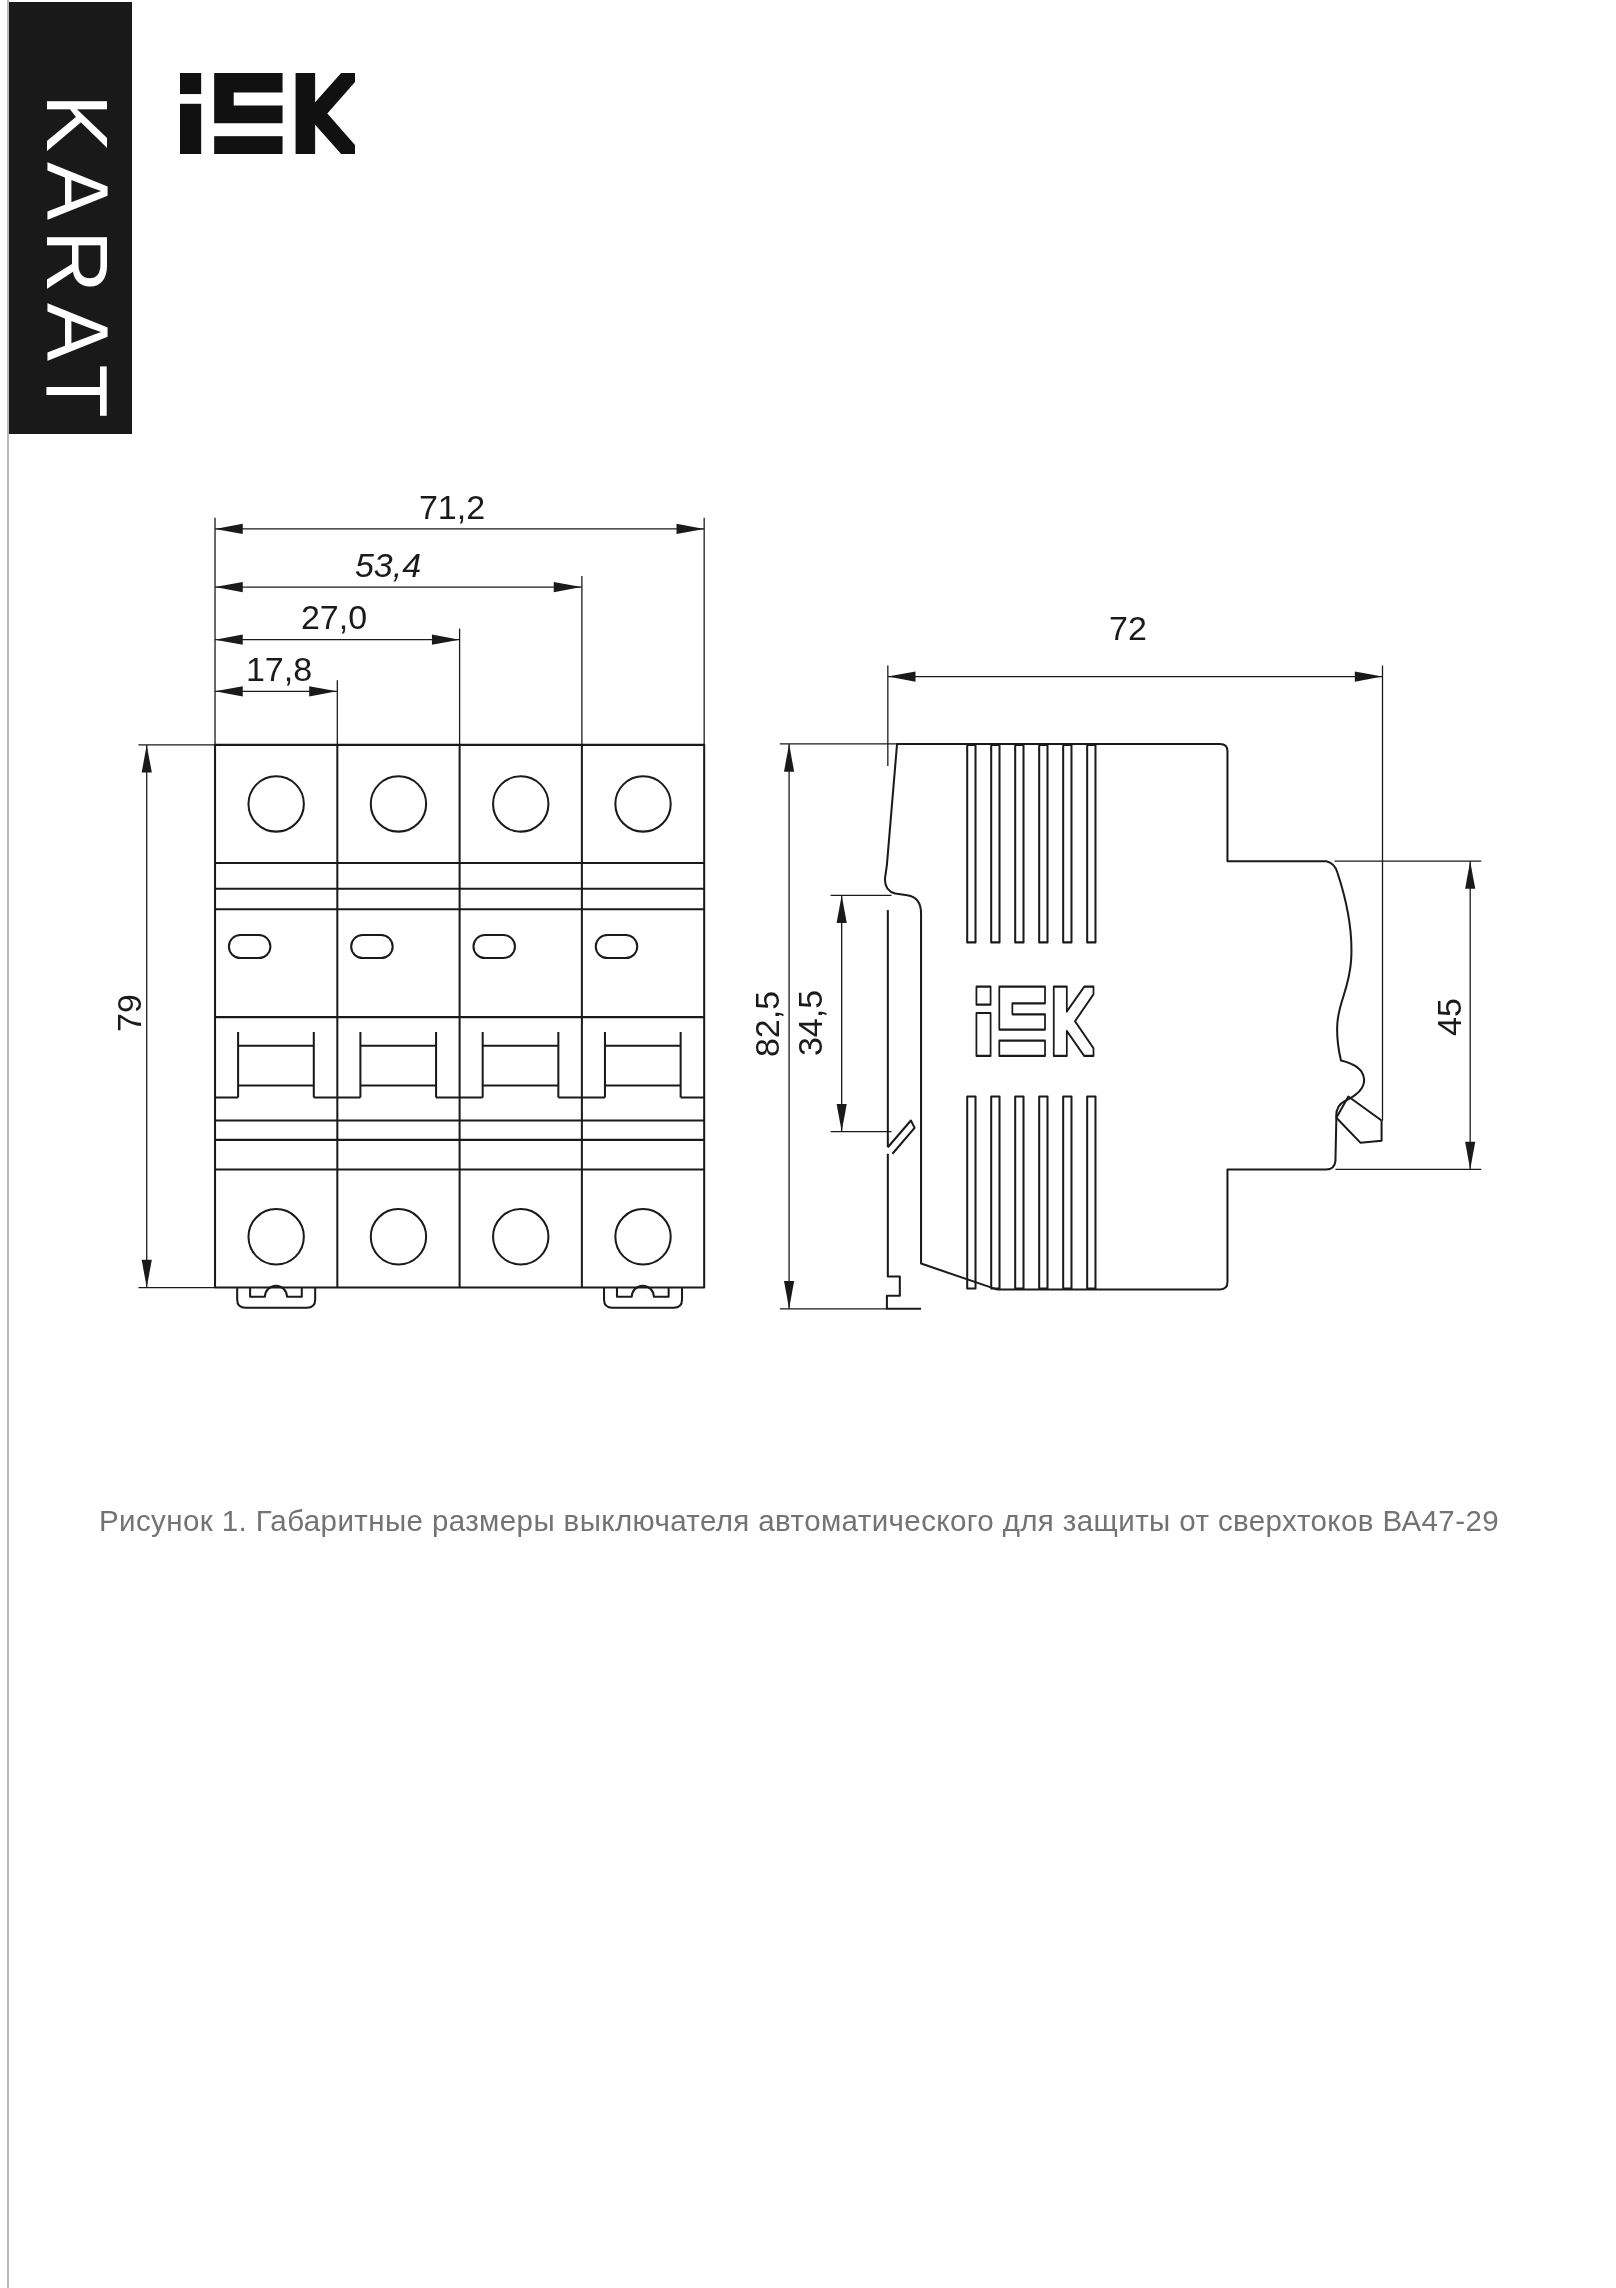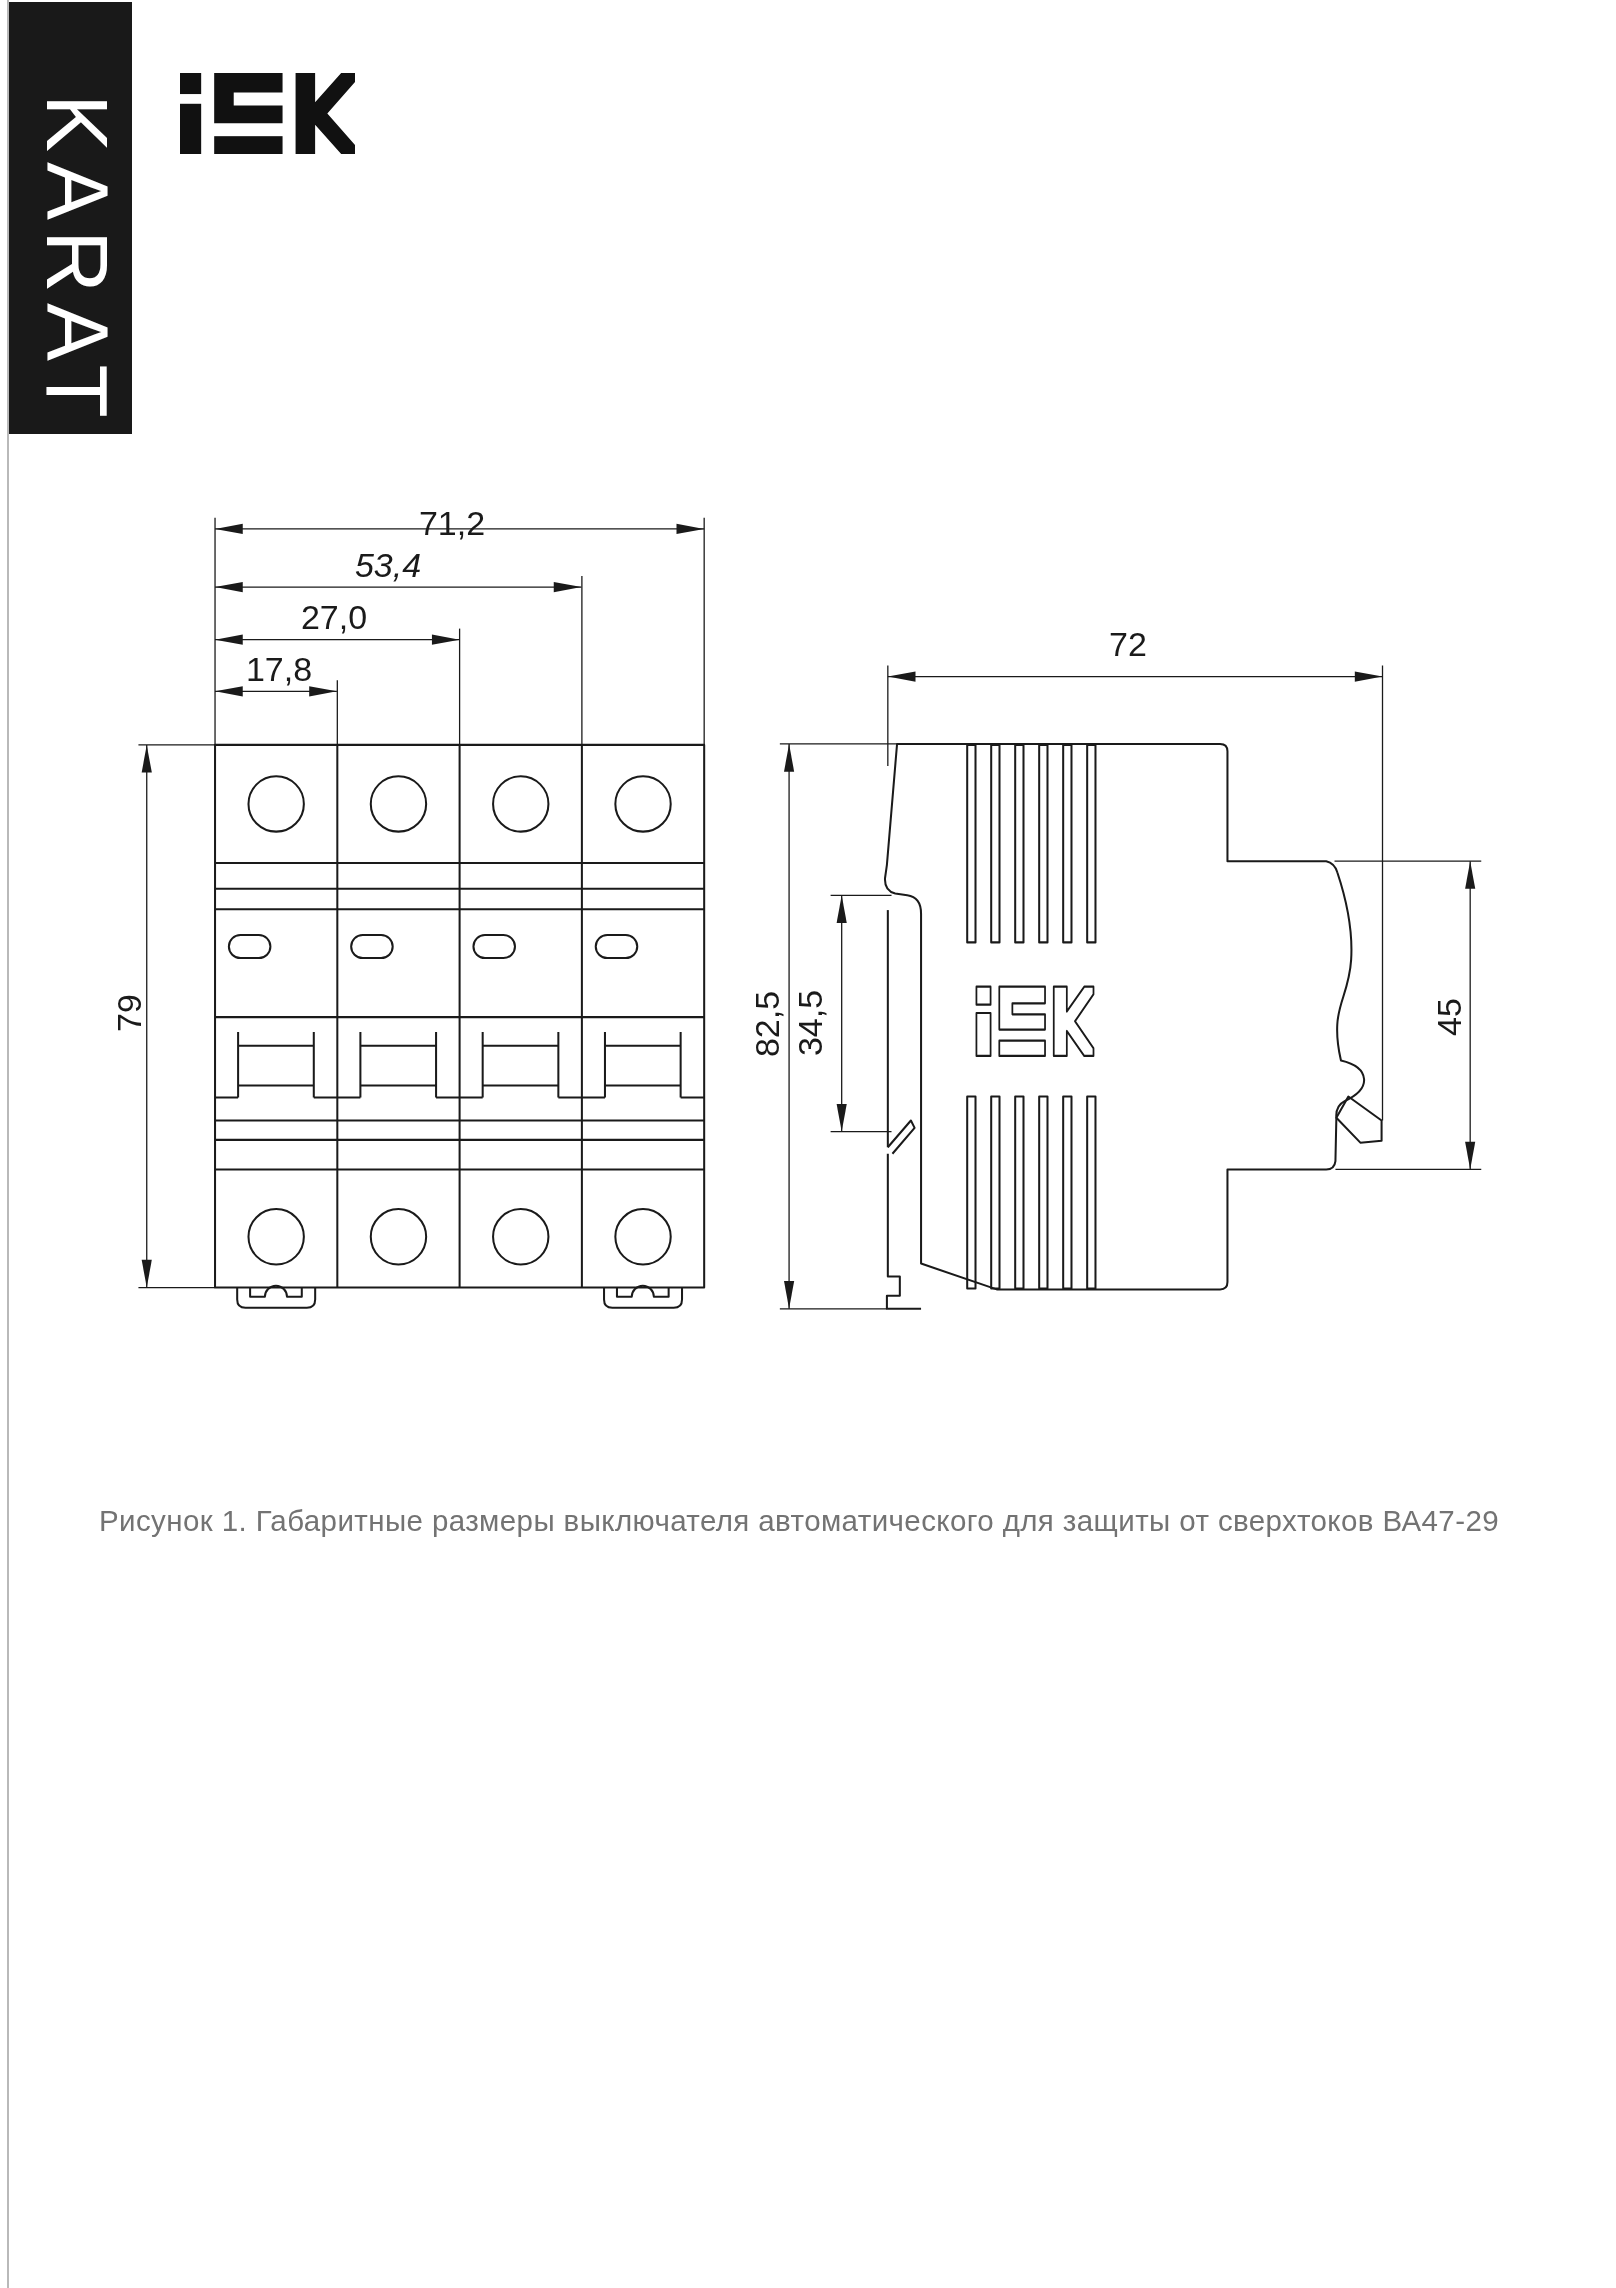--- a/index.html
+++ b/index.html
@@ -227,24 +227,24 @@
     <polygon points="855,1418 849.5,1388 860.5,1388"></polygon>
 
     <polygon points="912,970 906.5,1000 917.5,1000"></polygon>
     <polygon points="912,1226 906.5,1196 917.5,1196"></polygon>
 
     <polygon points="1593,933 1587.5,963 1598.5,963"></polygon>
     <polygon points="1593,1267 1587.5,1237 1598.5,1237"></polygon>
   </g>
 </svg>
 
-<div class="dim-label" style="left:452px;top:523px;">71,2</div>
+<div class="dim-label" style="left:452px;top:507px;">71,2</div>
 <div class="dim-label" style="left:388px;top:565px;font-style:italic;">53,4</div>
 <div class="dim-label" style="left:334px;top:617px;">27,0</div>
 <div class="dim-label" style="left:279px;top:669px;text-align:right;">17,8</div>
 <div class="dim-label rot" style="left:129px;top:1013px;">79</div>
-<div class="dim-label" style="left:1128px;top:644px;">72</div>
+<div class="dim-label" style="left:1128px;top:628px;">72</div>
 <div class="dim-label rot" style="left:767px;top:1024px;">82,5</div>
 <div class="dim-label rot" style="left:810px;top:1023px;">34,5</div>
 <div class="dim-label rot" style="left:1449px;top:1017px;">45</div>
 
 <div class="abs caption">Рисунок 1. Габаритные размеры выключателя автоматического для защиты от сверхтоков ВА47-29</div>
 
 
 </body></html>

